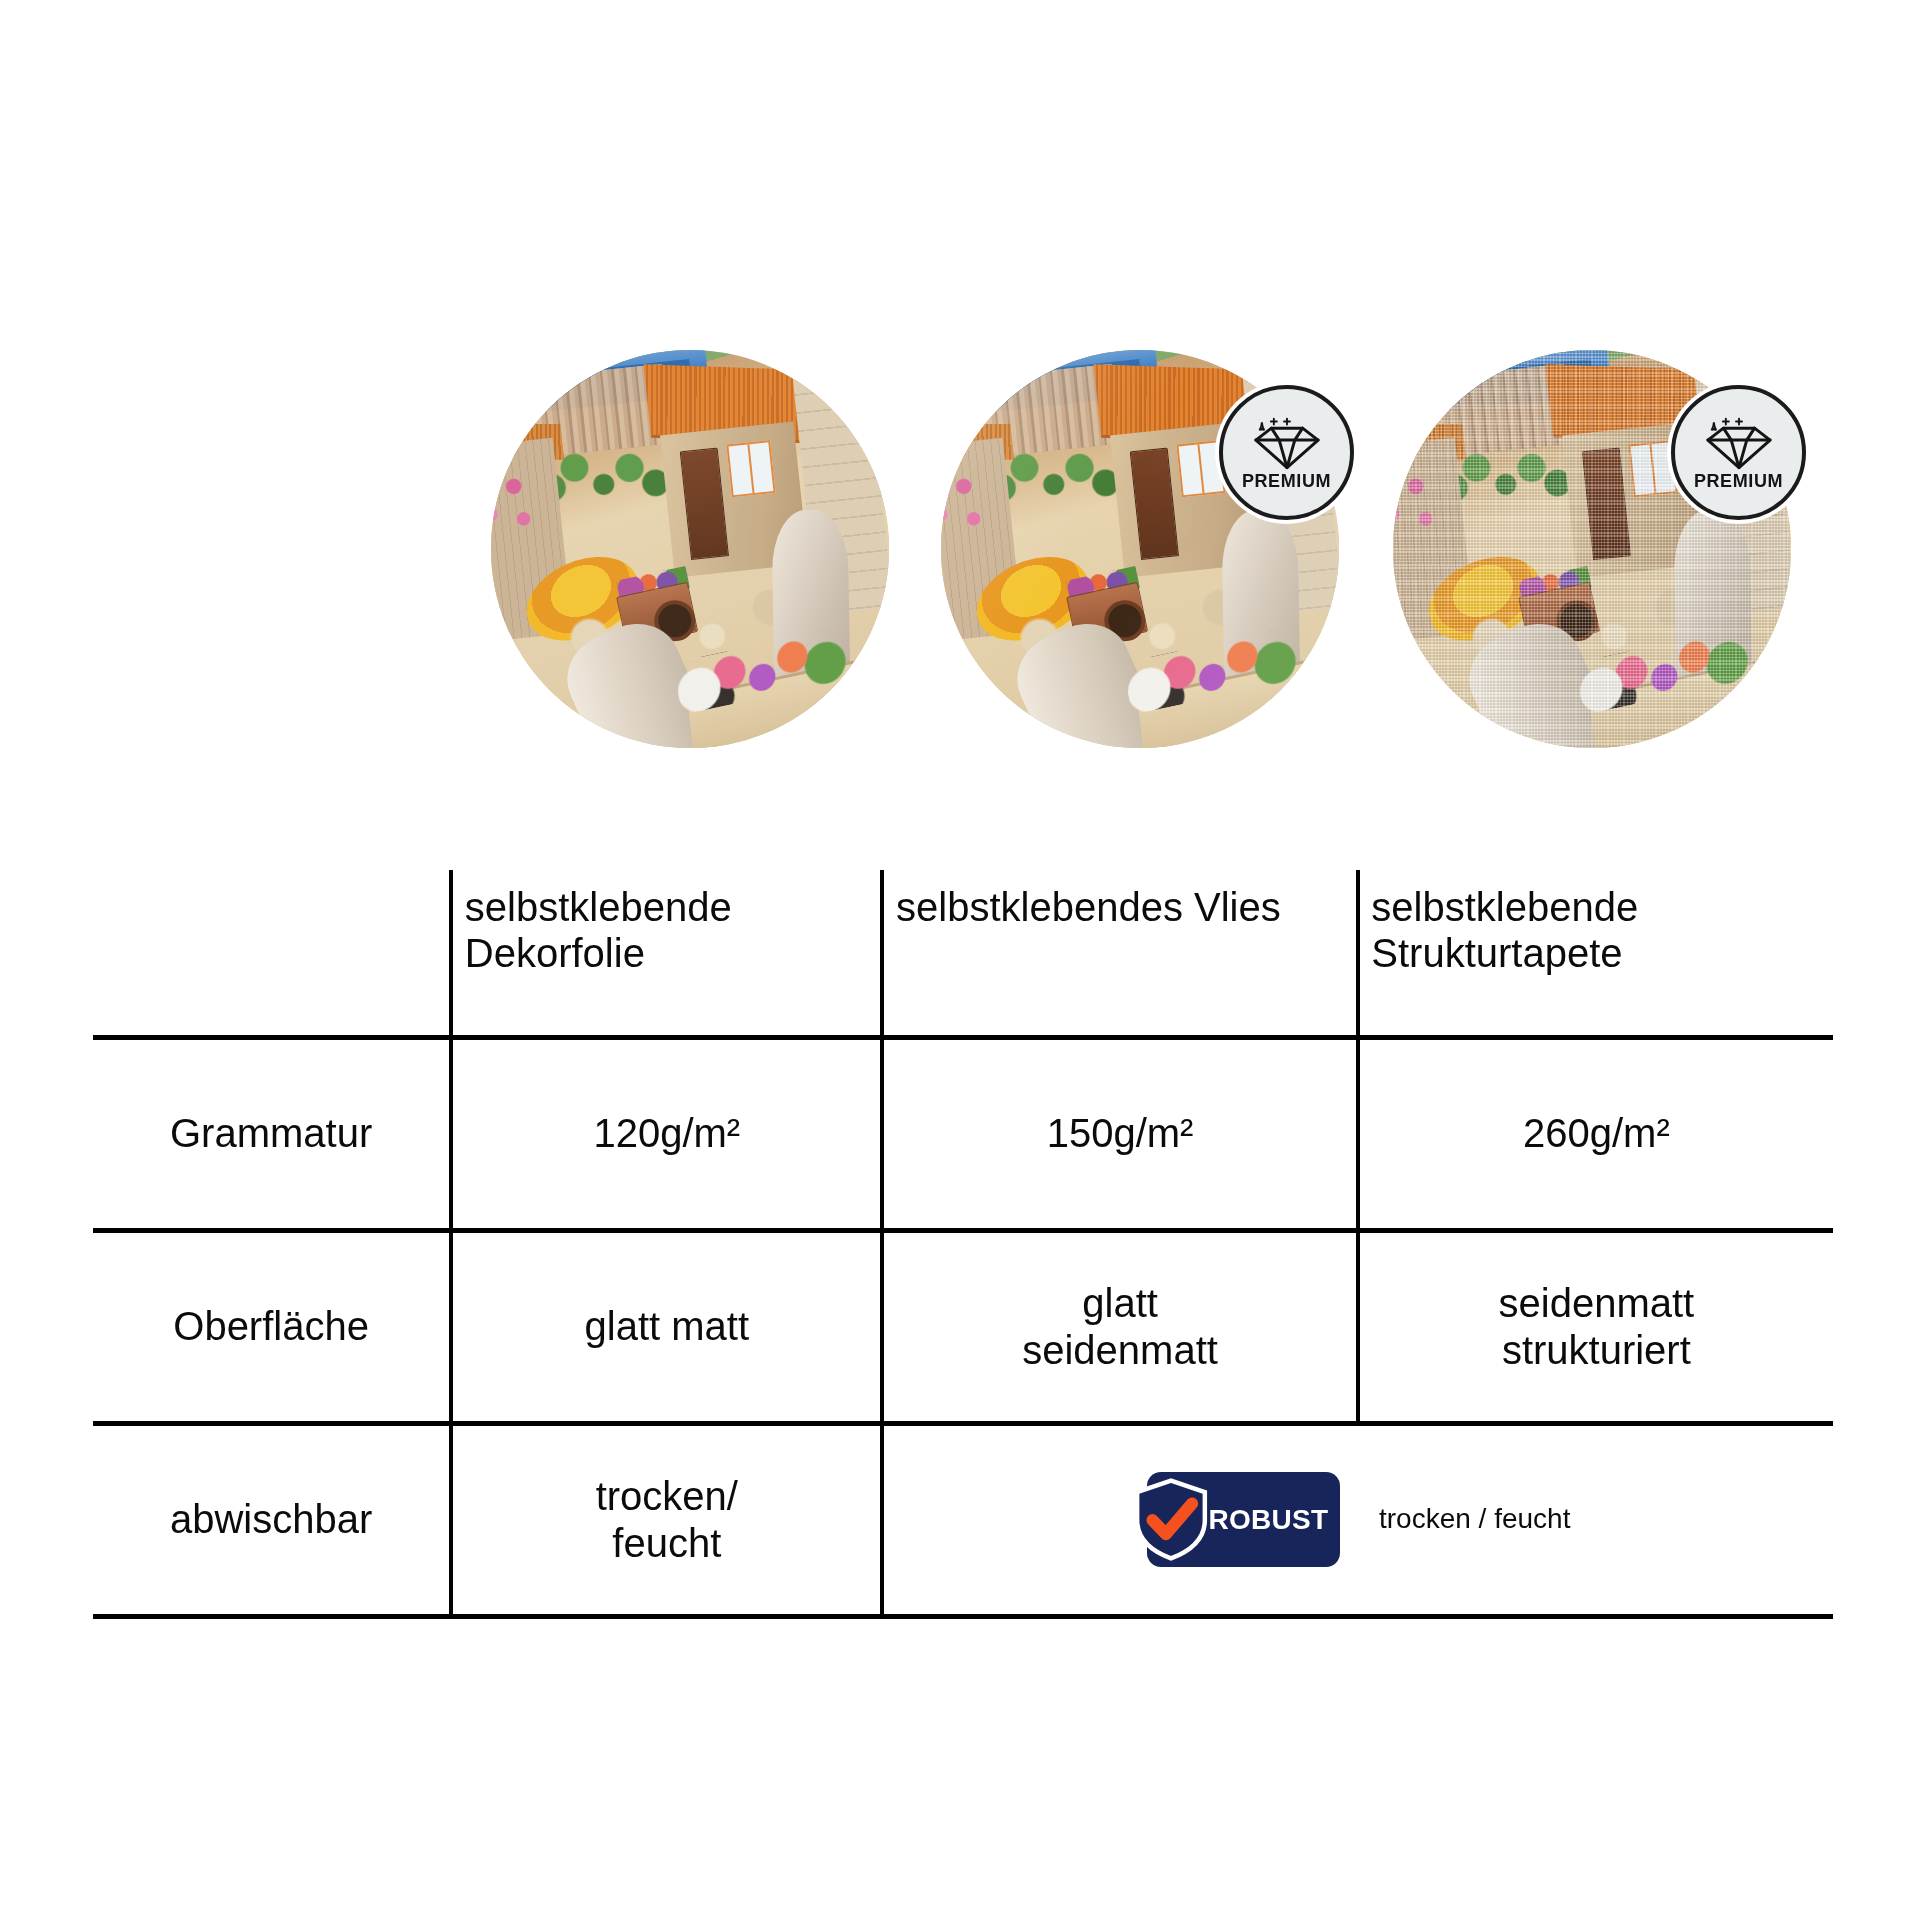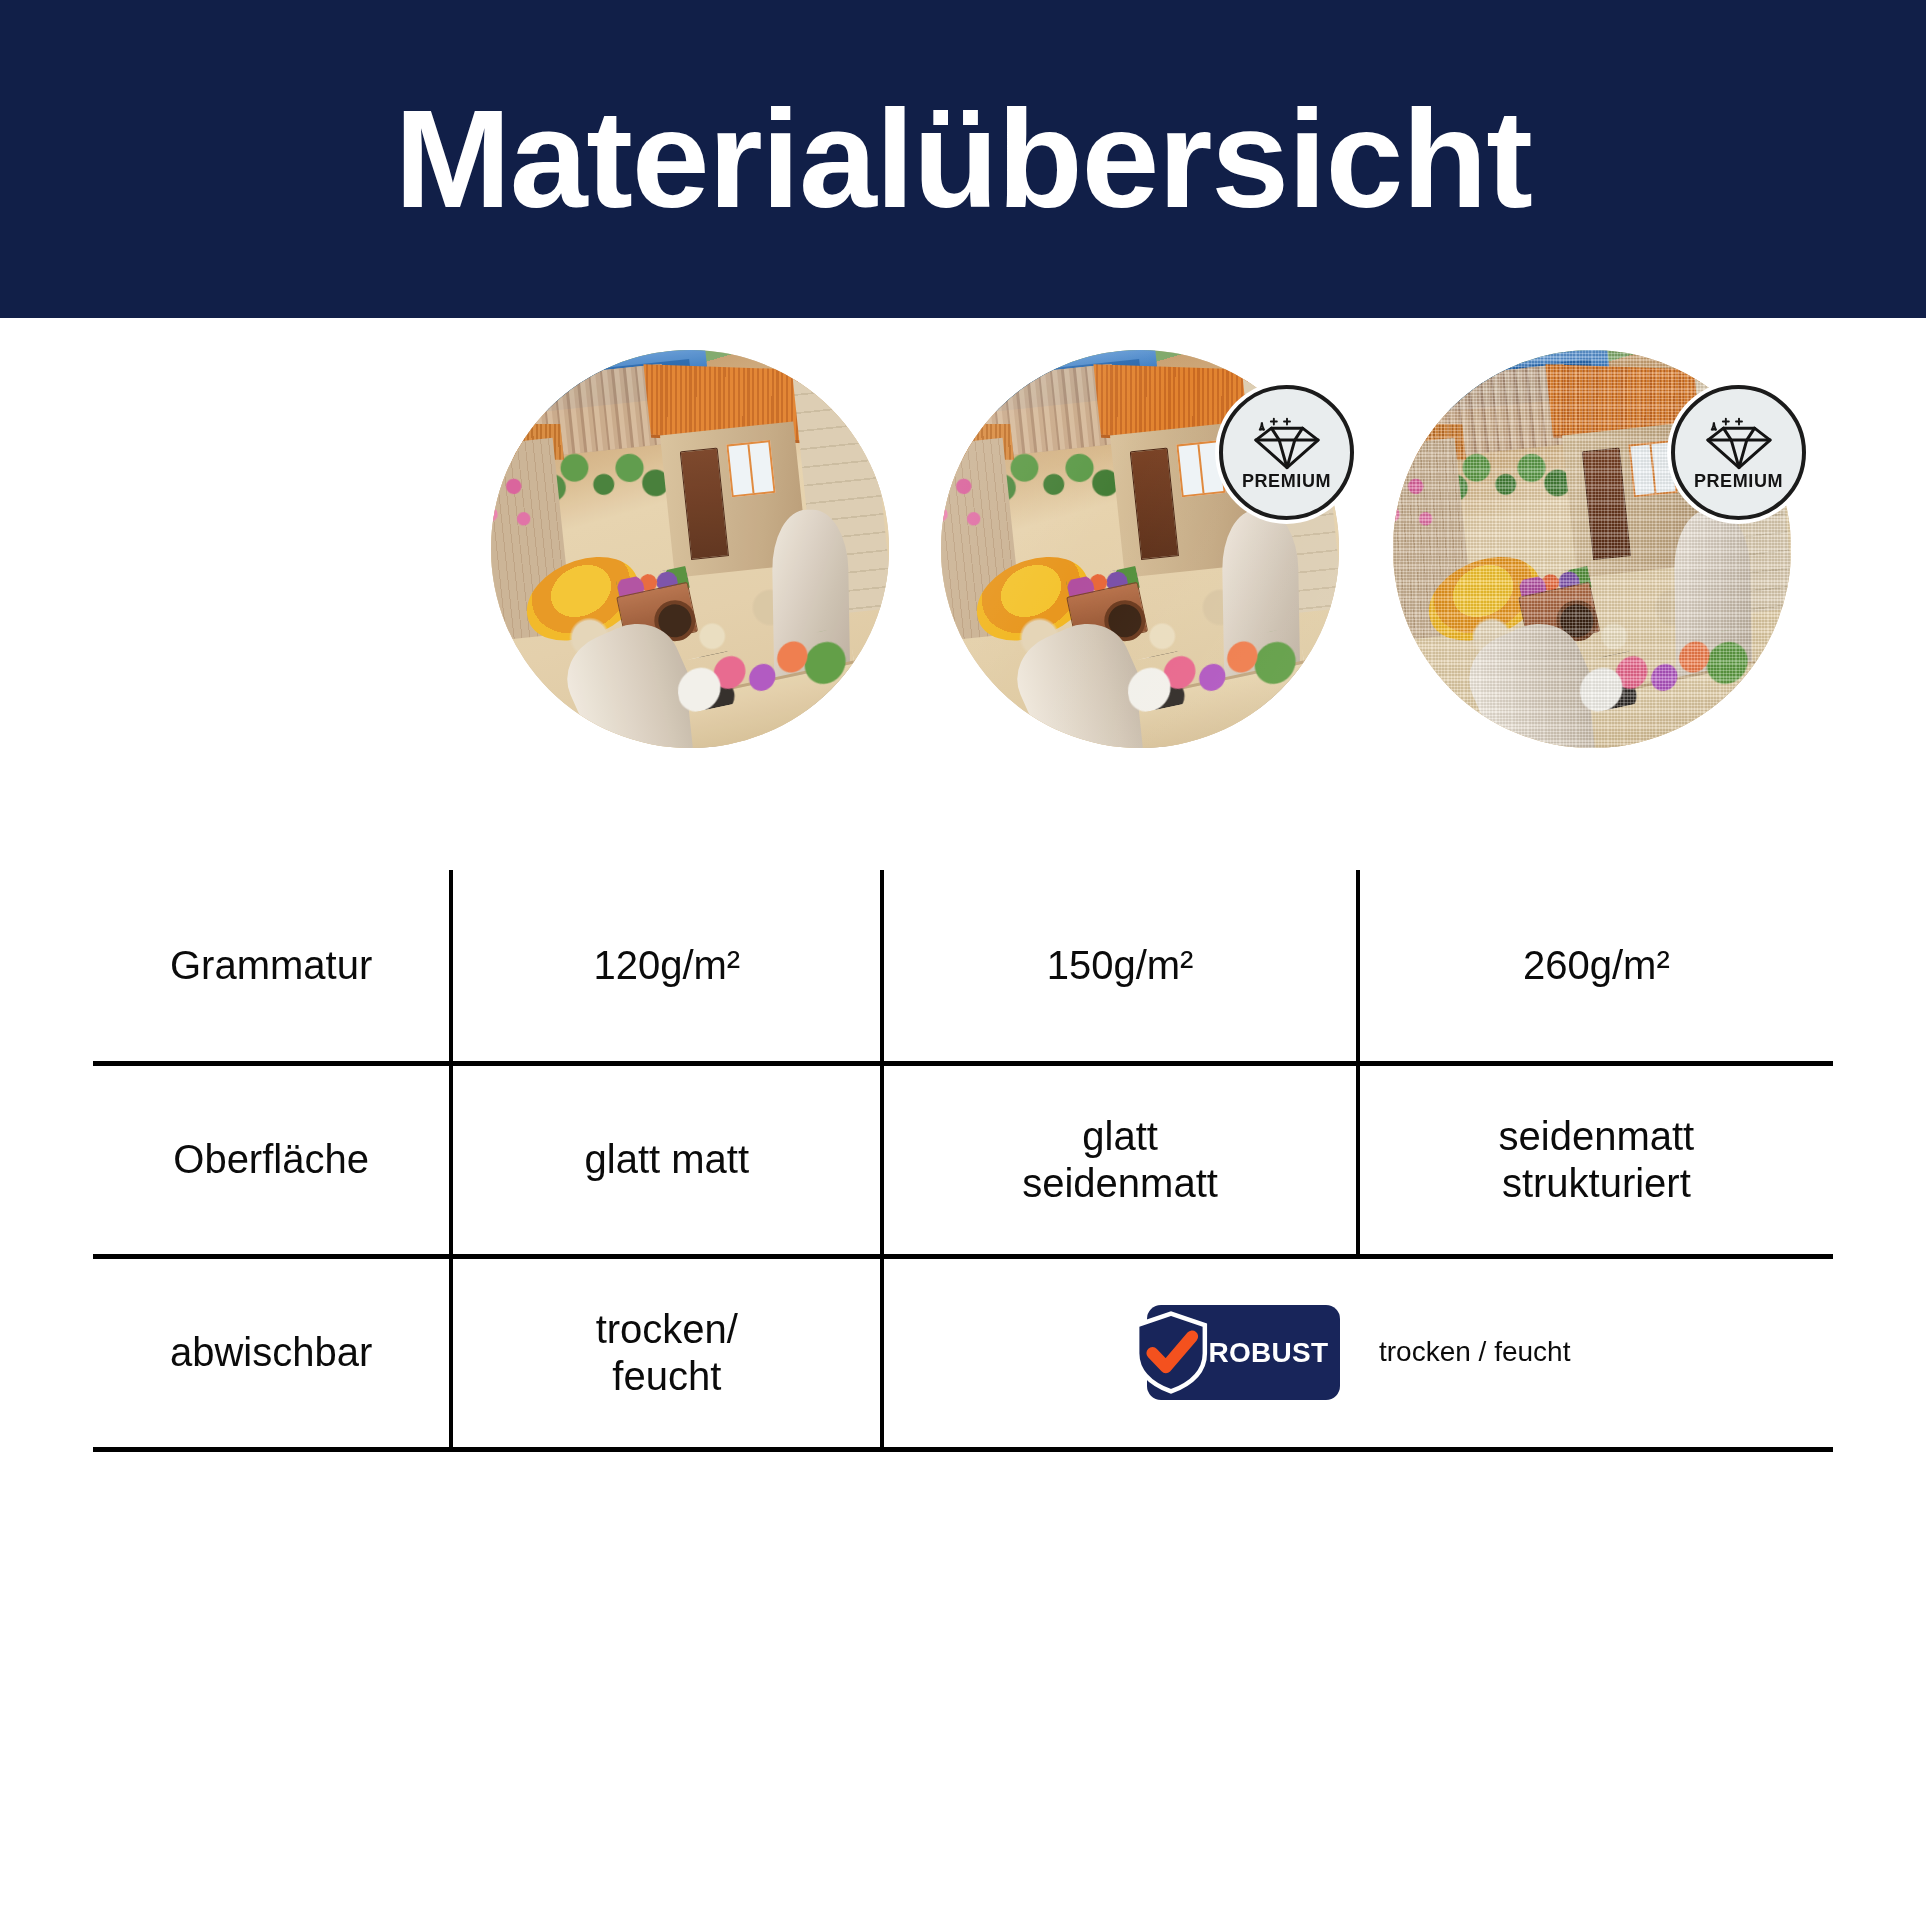--- a/index.html
+++ b/index.html
@@ -221,23 +221,20 @@
     line-height:1.0;color:#fff;font-weight:700;}
   .robust-text .l1{font-size:28px;letter-spacing:0.3px;}
   .robust-text .l2{font-size:28px;letter-spacing:0.3px;margin-left:20px;}
   .merged-text{font-size:28px;white-space:nowrap;}
 </style>
 </head>
 <body>
 
 <div id="page">
 
-  <div class="header-band">
-    <div class="header-title">Materialübersicht</div>
-  </div>
 
   <div class="thumb-row">
 
     <div class="thumb thumb-1">
       <div class="thumb-clip">
         <div class="scene">
           <div class="sky"></div>
           <div class="far-town"></div>
           <div class="trees"></div>
           <div class="roof-left"></div>
@@ -351,20 +348,26 @@
   <div class="table-wrap">
     <table class="spec">
       <colgroup>
           <col class="c1">
           <col class="c2">
           <col class="c3">
           <col class="c4">
         </colgroup>
       <tbody>
 
+        <tr class="hdr">
+          <td></td>
+          <td class="vsep-hdr">selbstklebende Dekorfolie</td>
+          <td class="vsep-hdr">selbstklebendes Vlies</td>
+          <td class="vsep-hdr">selbstklebende Strukturtapete</td>
+        </tr>
 
 
         <tr class="body">
           <td class="rowlabel">Grammatur</td>
           <td class="vsep">120g/m²</td>
           <td class="vsep">150g/m²</td>
           <td class="vsep">260g/m²</td>
         </tr>
 
         <tr class="body">

